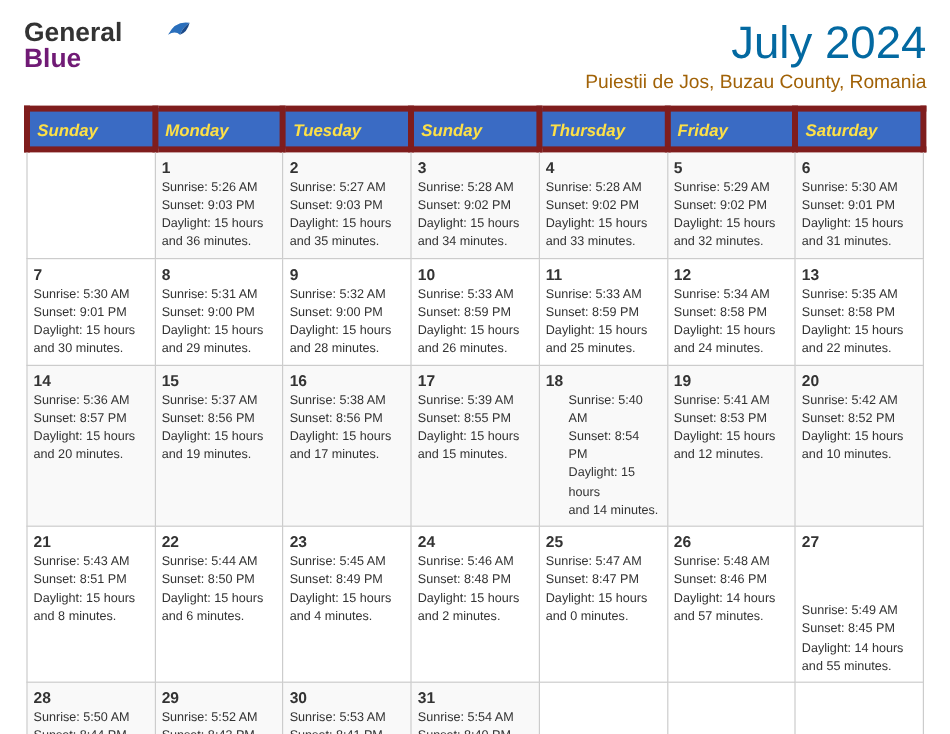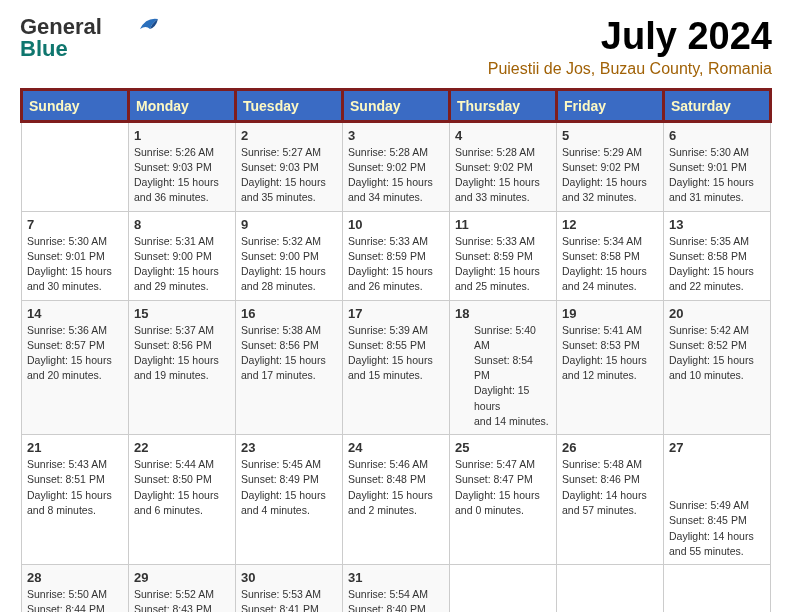--- a/index.html
+++ b/index.html
@@ -23,50 +23,51 @@
     }
     .logo-general {
       font-size: 22px;
       font-weight: bold;
       color: #333;
       line-height: 1;
     }
     .logo-blue {
       font-size: 22px;
       font-weight: bold;
-      color: #0f766e;
+      color: #701a75;
       line-height: 1;
     }
     .title-block {
       text-align: right;
     }
     .month-title {
       font-size: 38px;
-      font-weight: bold;
-      color: #000000;
+      font-weight: normal;
+      color: #0369a1;
       line-height: 1.1;
     }
     .location-title {
       font-size: 16px;
       color: #a16207;
       margin-top: 2px;
     }
     table {
       width: 100%;
       border-collapse: collapse;
       table-layout: fixed;
     }
     thead tr th {
       background: #3a6bc4;
-      color: #fef9c3;
+      color: #fde047;
       text-align: left;
       padding: 7px 6px 6px 6px;
       font-size: 14px;
       font-weight: bold;
-      border: 3px solid #7f1d1d;
+      border: 5px solid #7f1d1d;
+      font-style: italic;
     }
     tbody tr td {
       border: 1px solid #ccc;
       vertical-align: top;
       padding: 5px 5px 5px 5px;
       min-height: 80px;
       height: 88px;
       font-size: 11px;
       color: #333;
       background: #fff;

